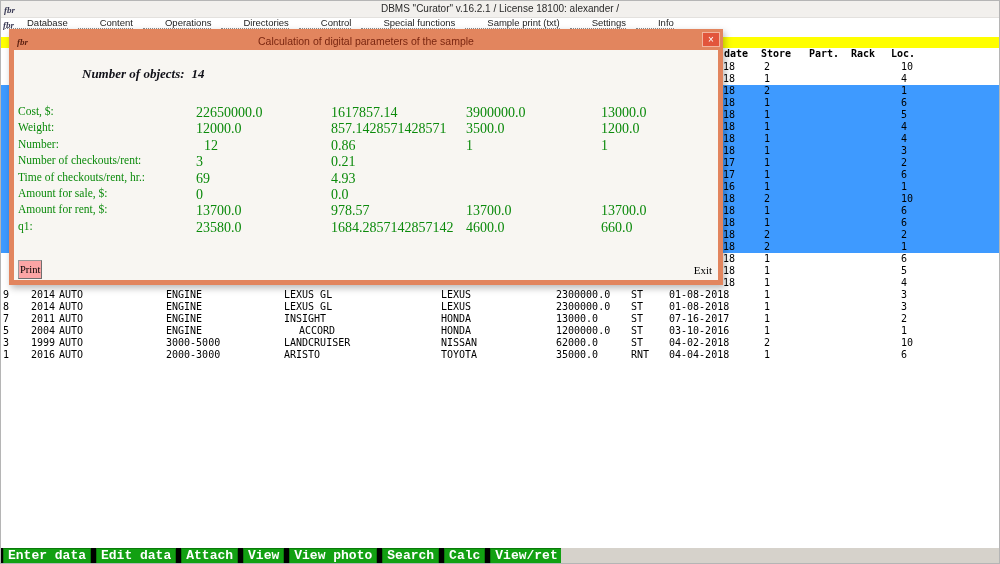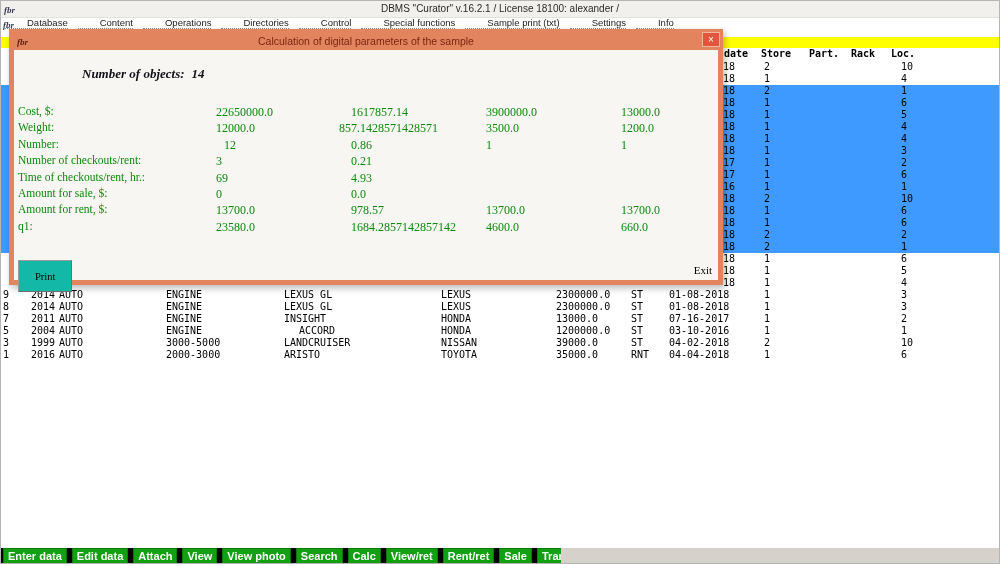--- a/index.html
+++ b/index.html
@@ -40,33 +40,33 @@
   .close-btn{position:absolute;right:-2px;top:-2px;width:18px;height:15px;background:#e2553b;
              border:1px solid #f2b49e;color:#fff;font-size:10px;line-height:11px;padding:0;cursor:pointer;}
   .dialog-content{position:absolute;left:0;top:16px;right:0;bottom:0;font-family:"Liberation Serif",serif;}
   .objects-line{position:absolute;left:68px;top:16px;font-style:italic;font-weight:bold;font-size:13px;color:#101018;}
   .objects-value{margin-left:7px;}
   .dialog-col-headers{position:absolute;left:0;top:39px;right:0;height:14px;}
   .dcol{position:absolute;top:0;color:#2424c8;font-size:11.5px;}
   .dialog-stats{position:absolute;left:0;top:55px;right:0;}
   .stat-row{position:relative;height:16.4px;}
   .stat-label{position:absolute;left:4px;top:0;color:#0b8a0b;font-size:11.5px;white-space:nowrap;}
-  .stat-val{position:absolute;top:0;color:#0b8a0b;font-size:12px;white-space:nowrap;margin-left:20px;}
-  .print-btn{position:absolute;left:4px;top:210px;height:32px;padding:0 16px;background:#14b8a6;
+  .stat-val{position:absolute;top:0;color:#0b8a0b;font-size:14px;white-space:nowrap;}
+  .print-btn{position:absolute;left:4px;top:210px;height:19px;padding:0 1px;background:#fca5a5;
              border:1px solid #9a9a9a;border-right-color:#6f6f6f;border-bottom-color:#6f6f6f;
              font-family:"Liberation Serif",serif;font-size:10.5px;color:#000;cursor:pointer;}
   .exit-btn{position:absolute;right:6px;top:214px;background:transparent;border:none;
             font-family:"Liberation Serif",serif;font-size:11px;color:#000;cursor:pointer;padding:0;}
 
   
   .toolbar{position:absolute;left:0;right:0;bottom:0;height:15px;background:#d6d2cb;}
   .toolbar-left{position:absolute;left:0;top:0;bottom:0;width:560px;background:#000;
                 display:flex;align-items:center;gap:5px;padding-left:2px;box-sizing:border-box;}
-  .tbtn{background:#12a012;border:1px solid #0b7a0b;color:#fff;font-size:11px;font-weight:bold;
-        font-family:Liberation Sans, sans-serif;padding:0 4px;height:16px;line-height:10px;
+  .tbtn{background:#12a012;border:1px solid #0b7a0b;color:#fff;font-size:13px;font-weight:bold;
+        font-family:Liberation Mono, monospace;padding:0 4px;height:16px;line-height:10px;
         cursor:pointer;white-space:nowrap;}
   .toolbar-right{position:absolute;left:560px;right:0;top:0;bottom:0;background:#d6d2cb;}
 </style>
 </head>
 <body>
 
 <div class="window">
 
   <div class="titlebar">
     <span class="app-icon">fbr</span>
@@ -234,21 +234,21 @@
         <span class="cell" style="left: 763px;">1</span>
         <span class="cell" style="left: 900px;">1</span>
       </div>
       <div class="trow">
         <span class="cell" style="left: 2px;">3</span>
         <span class="cell" style="left: 30px;">1999</span>
         <span class="cell" style="left: 58px;">AUTO</span>
         <span class="cell" style="left: 165px;">3000-5000</span>
         <span class="cell" style="left: 283px;">LANDCRUISER</span>
         <span class="cell" style="left: 440px;">NISSAN</span>
-        <span class="cell" style="left: 555px;">39000.0</span>
+        <span class="cell" style="left: 555px;">62000.0</span>
         <span class="cell" style="left: 630px;">ST</span>
         <span class="cell" style="left: 668px;">04-02-2018</span>
         <span class="cell" style="left: 763px;">2</span>
         <span class="cell" style="left: 900px;">10</span>
       </div>
       <div class="trow">
         <span class="cell" style="left: 2px;">1</span>
         <span class="cell" style="left: 30px;">2016</span>
         <span class="cell" style="left: 58px;">AUTO</span>
         <span class="cell" style="left: 165px;">2000-3000</span>
@@ -276,21 +276,21 @@
           <div class="stat-row">
             <span class="stat-label">Cost, $:</span>
             <span class="stat-val" style="left: 182px;">22650000.0</span>
             <span class="stat-val" style="left: 317px;">1617857.14</span>
             <span class="stat-val" style="left: 452px;">3900000.0</span>
             <span class="stat-val" style="left: 587px;">13000.0</span>
           </div>
           <div class="stat-row">
             <span class="stat-label">Weight:</span>
             <span class="stat-val" style="left: 182px;">12000.0</span>
-            <span class="stat-val" style="left: 305px; text-align: center;">857.1428571428571</span>
+            <span class="stat-val" style="left: 317px; text-align: center;">857.1428571428571</span>
             <span class="stat-val" style="left: 452px;">3500.0</span>
             <span class="stat-val" style="left: 587px; text-align: right;">1200.0</span>
           </div>
           <div class="stat-row">
             <span class="stat-label">Number:</span>
             <span class="stat-val" style="left: 190px; text-align: right;">12</span>
             <span class="stat-val" style="left: 317px;">0.86</span>
             <span class="stat-val" style="left: 452px;">1</span>
             <span class="stat-val" style="left: 587px;">1</span>
           </div>

